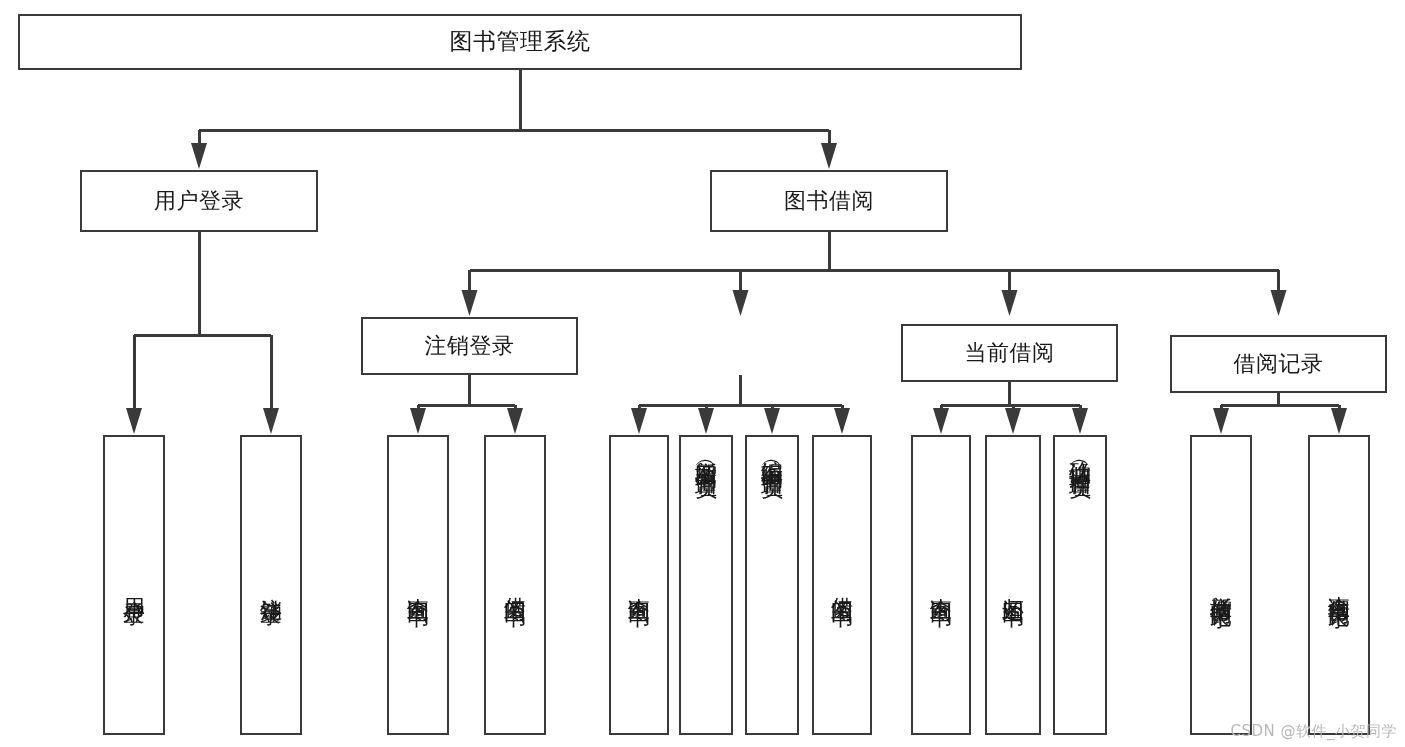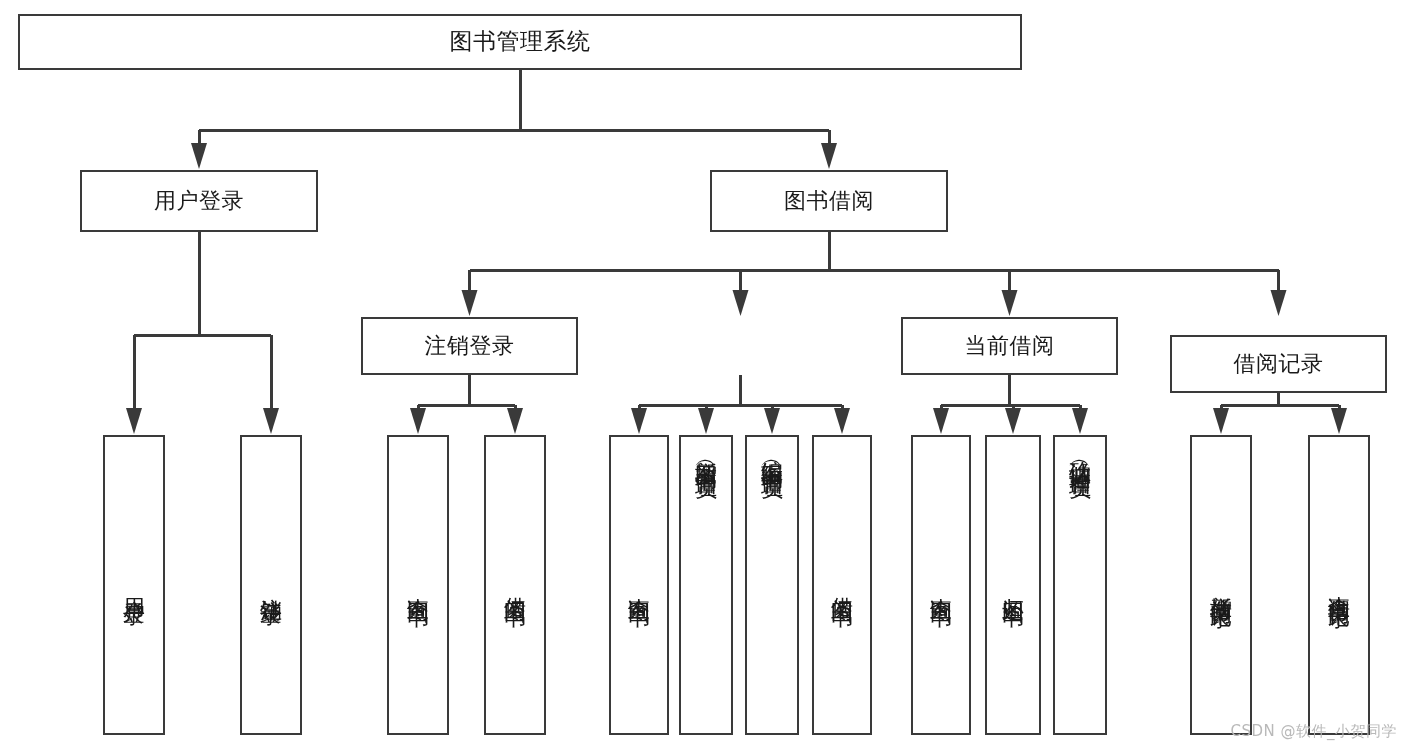--- a/index.html
+++ b/index.html
@@ -143,21 +143,21 @@
   <div class="node horizontal" style="left: 80px; top: 170px; width: 238px; height: 62px;">
     <span class="node-label">用户登录</span>
   </div>
   <div class="node horizontal" style="left: 710px; top: 170px; width: 238px; height: 62px;">
     <span class="node-label">图书借阅</span>
   </div>
 
   <div class="node horizontal" style="left: 361px; top: 317px; width: 217px; height: 58px;">
     <span class="node-label">注销登录</span>
   </div>
-  <div class="node horizontal" style="left: 901px; top: 317px; width: 217px; height: 58px;">
+  <div class="node horizontal" style="left: 901px; top: 324px; width: 217px; height: 58px;">
     <span class="node-label">当前借阅</span>
   </div>
   <div class="node horizontal" style="left: 1170px; top: 335px; width: 217px; height: 58px;">
     <span class="node-label">借阅记录</span>
   </div>
 
   <div class="node vertical centered" style="left: 103px; top: 435px; width: 62px; height: 300px;">
     <span class="node-label">用户登录</span>
   </div>
   <div class="node vertical centered" style="left: 240px; top: 435px; width: 62px; height: 300px;">

